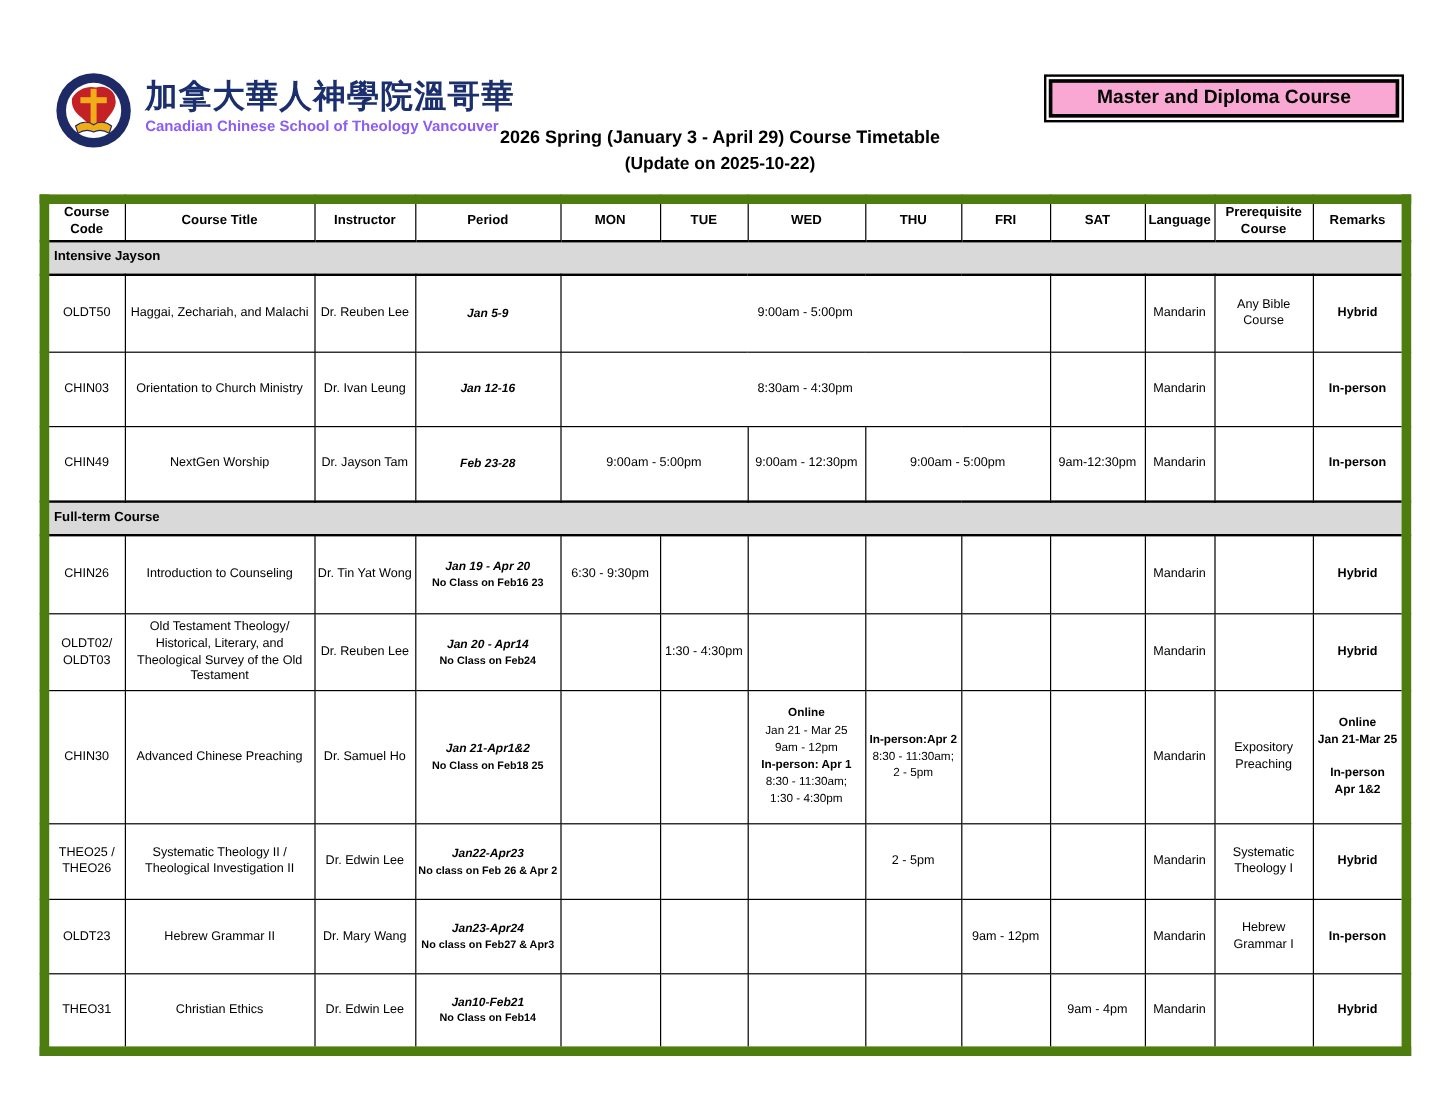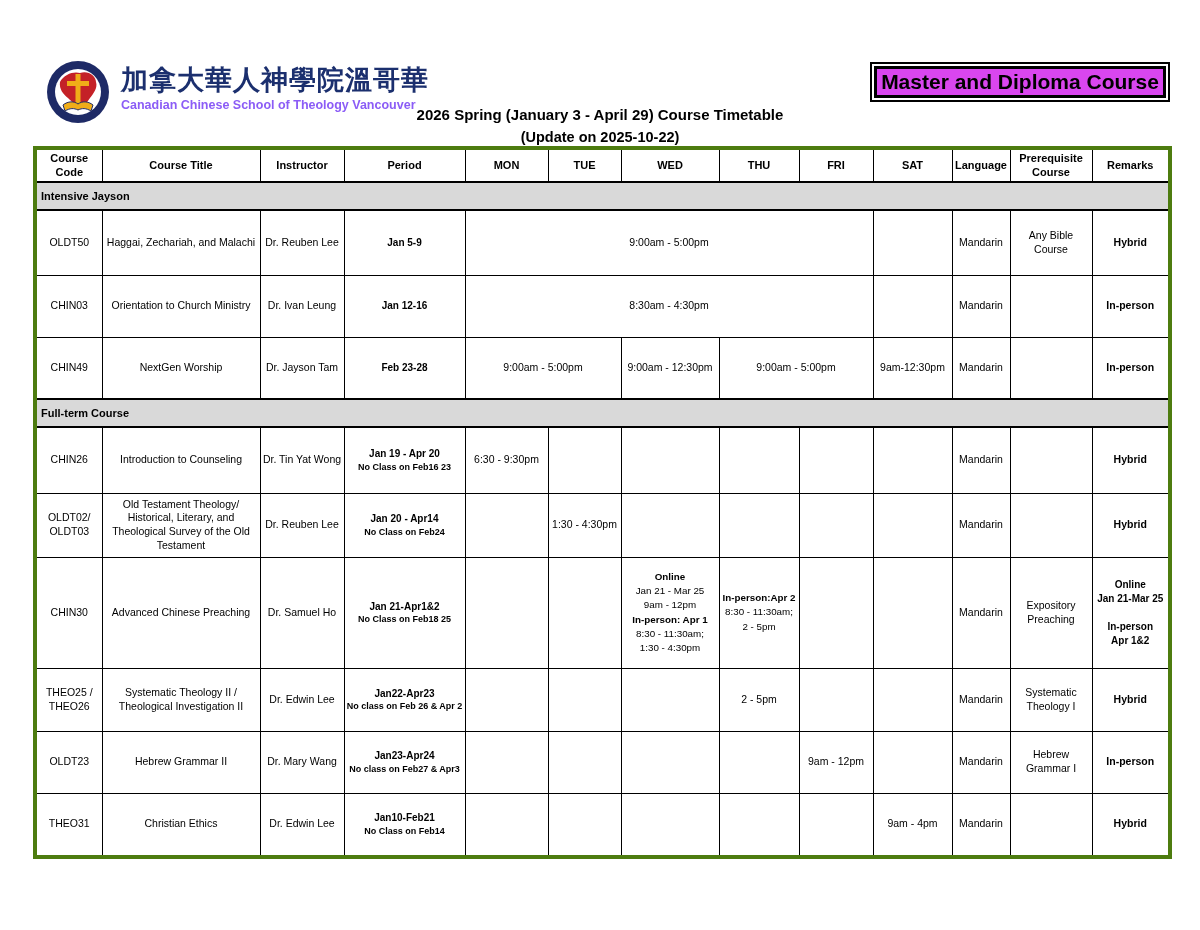--- a/index.html
+++ b/index.html
@@ -12,37 +12,37 @@
   .school-zh{font-size:27px;font-weight:bold;color:#1b2f6e;letter-spacing:1px;line-height:1.2;}
   .school-en{font-size:12.5px;font-weight:bold;color:#8b5cf6;margin-top:2px;}
   .doc-title{position:absolute;left:0;top:106px;width:1200px;text-align:center;
              font-size:15px;font-weight:bold;}
   .doc-subtitle{position:absolute;left:0;top:129px;width:1200px;text-align:center;
              font-size:14.5px;font-weight:bold;}
   .badge-outer{position:absolute;left:870px;top:62px;width:300px;height:40px;
              border:2px solid #000;box-sizing:border-box;padding:2px;background:#fff;}
   .badge-inner{width:100%;height:100%;border:3px solid #000;box-sizing:border-box;
              display:flex;align-items:center;justify-content:center;
-             font-size:21px;font-weight:bold;background:#d946ef;}
+             font-size:16px;font-weight:bold;background:#f9a8d4;}
 
   
-  table.tt{position:absolute;left:33px;top:146px;width:1135px;
+  table.tt{position:absolute;left:33px;top:162px;width:1135px;
            border-collapse:collapse;table-layout:fixed;
-           border:4px solid #4d7c0f;}
+           border:8px solid #4d7c0f;}
   .tt th,.tt td{border:1px solid #000;padding:1px 2px;vertical-align:middle;
            text-align:center;overflow:hidden;}
   .tt th{font-size:11px;font-weight:bold;line-height:1.25;border-bottom:2px solid #000;}
   .tt td{font-size:10.5px;line-height:1.3;}
   .band td{background:#d9d9d9;text-align:left;font-weight:bold;font-size:11px;
            padding-left:4px;border-top:2px solid #000;border-bottom:2px solid #000;}
   .ml{white-space:pre-line;}
   .code{font-size:10.5px;}
   .ctitle{font-size:10.5px;}
   .instr{font-size:10px;}
-  .pmain{display:block;font-size:10px;font-weight:bold;line-height:1.35;}
+  .pmain{display:block;font-size:10px;font-weight:bold;line-height:1.35;font-style:italic;}
   .pnote{display:block;font-size:9px;font-weight:bold;line-height:1.35;}
   .time{font-size:10.5px;}
   .lang{font-size:10px;}
   .prereq{font-size:9.5px;line-height:1.35;}
   .remarks{font-size:10.5px;font-weight:bold;}
   .remarks.small{font-size:10px;line-height:1.4;}
   .ln{display:block;font-size:9.8px;line-height:1.45;}
   .ln.b{font-weight:bold;}
 </style>
 </head>

